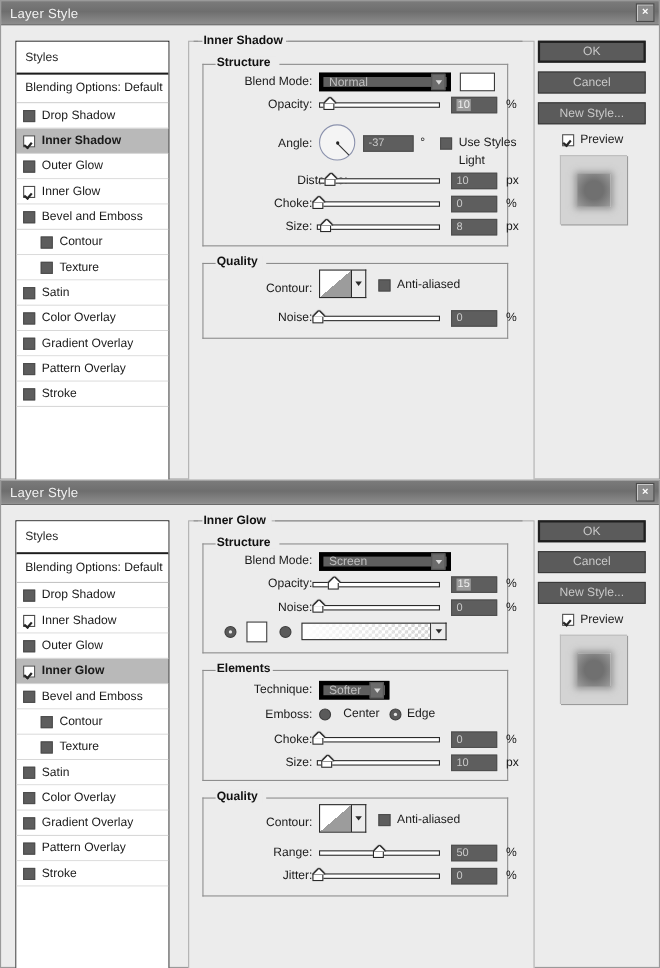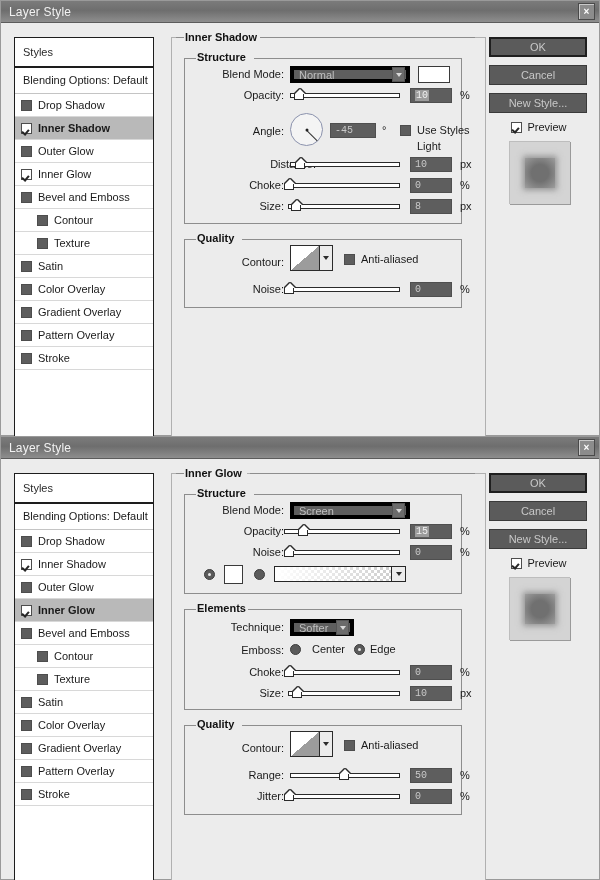--- a/index.html
+++ b/index.html
@@ -132,21 +132,21 @@
     width:0;height:0;border-left:3px solid transparent;border-right:3px solid transparent;
     border-top:4px solid #d9d9d9;display:block;
   }
   .colorchip{
     position:absolute;height:17px;width:32px;
     background:#ffffff;border:1px solid #3a3a3a;box-sizing:border-box;cursor:pointer;
   }
   .numbox{
     position:absolute;height:15px;width:42px;
     background:#5e5e5e;border:1px solid #4f4f4f;box-sizing:border-box;
-    color:#c9c9c9;font-size:10px;line-height:13px;padding-left:4px;cursor:text;font-family:Liberation Mono, monospace;
+    color:#c9c9c9;font-size:10px;line-height:13px;padding-left:4px;cursor:text;
   }
   .numbox .seltxt{background:#9c9c9c;color:#f0f0f0;padding:0 1px;}
   .unit{position:absolute;font-size:11px;color:#1a1a1a;height:16px;line-height:16px;}
 
   
   .slider{position:absolute;height:12px;width:110px;cursor:pointer;}
   .slider .track{
     position:absolute;left:0;top:4px;width:100%;height:5px;
     background:#ffffff;border:1px solid #2a2a2a;box-sizing:border-box;
   }
@@ -357,21 +357,21 @@
           <div class="thumb" style="left:4px;"></div>
       </div>
       <div class="numbox" style="left:238px;top:50px;"><span class="seltxt">10</span></div>
       <span class="unit" style="left:288px;top:49px;">%</span>
 
       <span class="rlabel" style="left:22px;top:85px;width:90px;">Angle:</span>
       <div class="dial" style="left:118px;top:75px;">
         <span class="arm"></span>
           <span class="dot"></span>
       </div>
-      <div class="numbox" style="left:158px;top:85px;width:46px;">-45</div>
+      <div class="numbox" style="left:158px;top:85px;width:46px;">-37</div>
       <span class="unit" style="left:210px;top:84px;">°</span>
       <span class="icbox" style="left:228px;top:87px;"></span>
       <span class="ilabel" style="left:245px;top:84px;">Use Styles Light</span>
 
       <span class="rlabel" style="left:12px;top:118px;width:100px;margin-left:32px;">Distance:</span>
       <div class="slider" style="left:118px;top:120px;">
         <div class="track"></div>
           <div class="thumb" style="left:5px;"></div>
       </div>
       <div class="numbox" style="left:238px;top:119px;">10</div>

